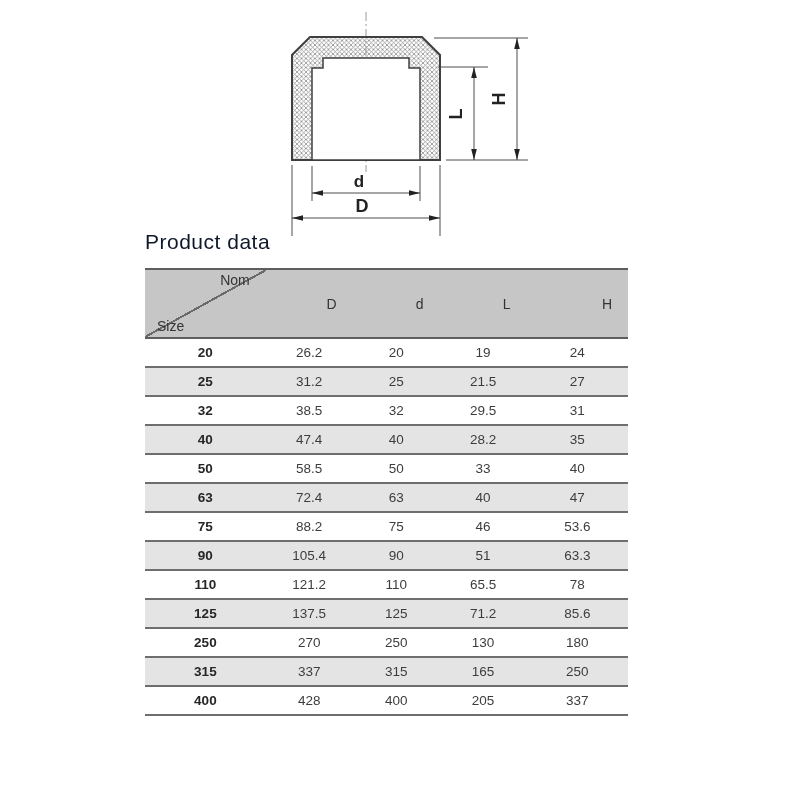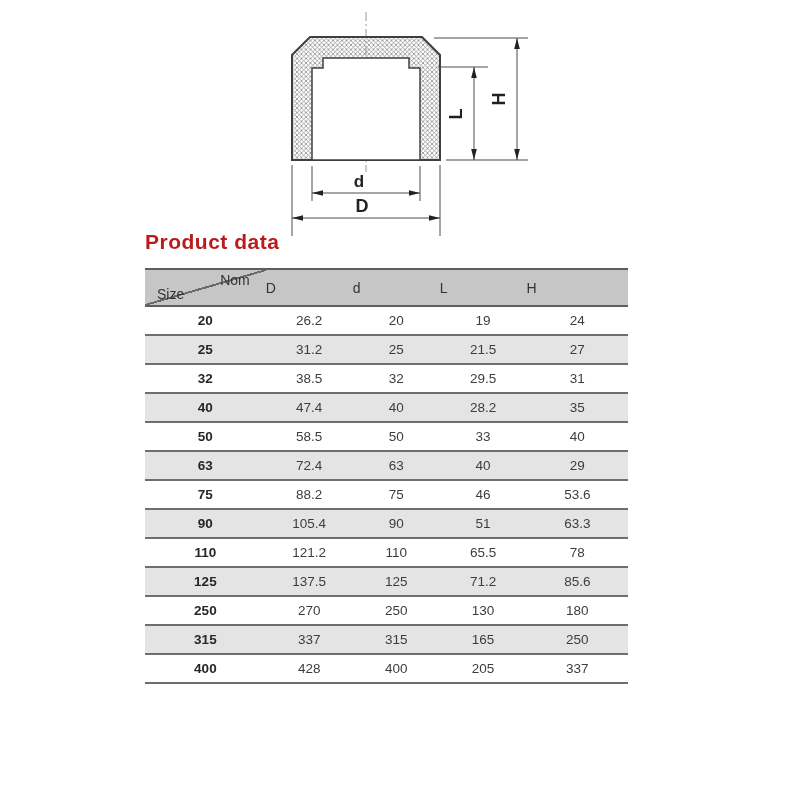--- a/index.html
+++ b/index.html
@@ -4,38 +4,38 @@
 <style>
   html,body { margin:0; padding:0; background:#ffffff; }
   .page {
     position:relative; width:800px; height:800px; background:#ffffff;
     font-family:"Liberation Sans", sans-serif; overflow:hidden;
   }
   svg.drawing { position:absolute; left:270px; top:5px; width:280px; height:235px; }
 
   .title {
     position:absolute; left:145px; top:230px; margin:0;
-    font-size:21px; font-weight:bold; color:#b91c1c; letter-spacing:0.5px;
+    font-size:21px; font-weight:normal; color:#0f172a; letter-spacing:0.5px;
   }
 
   table.product-table {
     position:absolute; left:145px; top:268px; width:483px;
     border-collapse:collapse; table-layout:fixed;
     border-top:2px solid #5e5e5e;
   }
   table.product-table col.c-size { width:25%; }
   table.product-table col.c-d1 { width:18%; }
   table.product-table col.c-d2 { width:18%; }
   table.product-table col.c-l  { width:18%; }
   table.product-table col.c-h  { width:21%; }
 
   thead th {
-    background:#c6c6c6; height:35px; padding:0;
+    background:#c6c6c6; height:35px; padding:16px;
     font-size:14px; font-weight:normal; color:#333333;
-    text-align:left; border-bottom:2px solid #5e5e5e;
+    text-align:right; border-bottom:2px solid #5e5e5e;
   }
   th.corner {
     position:relative;
     background-image:linear-gradient(to bottom right,
       rgba(0,0,0,0) calc(50% - 1px), #6a6a6a calc(50% - 1px),
       #6a6a6a calc(50% + 1px), rgba(0,0,0,0) calc(50% + 1px));
   }
   th.corner .nom  { position:absolute; top:2px;  right:16px; font-size:14px; color:#333; }
   th.corner .size { position:absolute; bottom:3px; left:12px; font-size:14px; color:#333; }
 
@@ -160,21 +160,21 @@
           <td>58.5</td>
           <td>50</td>
           <td>33</td>
           <td>40</td>
         </tr>
         <tr>
           <td class="size-cell">63</td>
           <td>72.4</td>
           <td>63</td>
           <td>40</td>
-          <td>29</td>
+          <td>47</td>
         </tr>
         <tr>
           <td class="size-cell">75</td>
           <td>88.2</td>
           <td>75</td>
           <td>46</td>
           <td>53.6</td>
         </tr>
         <tr>
           <td class="size-cell">90</td>

